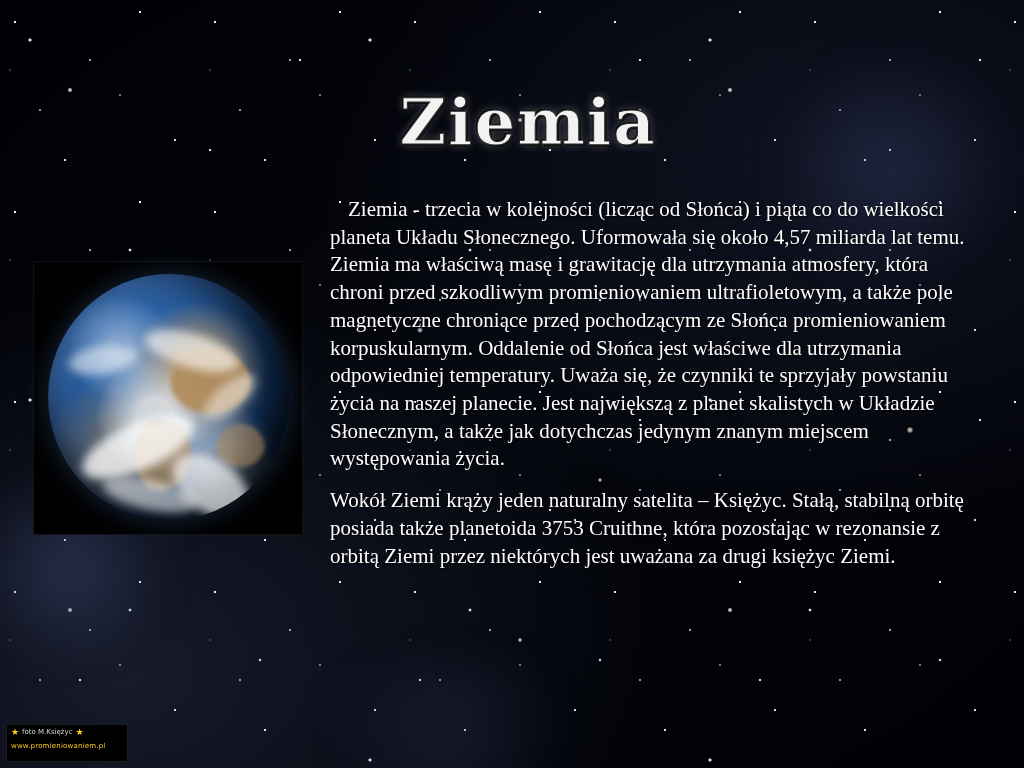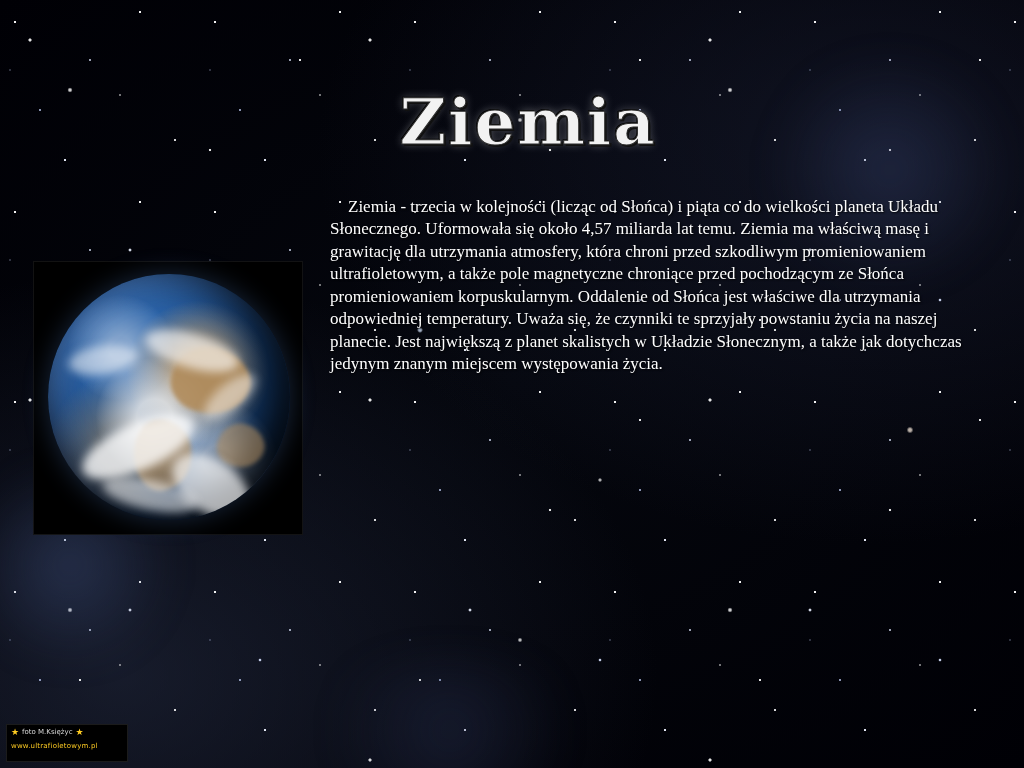--- a/index.html
+++ b/index.html
@@ -151,21 +151,21 @@
   .l2 { left: 86px;  top: 146px; width: 58px; height: 70px; transform: rotate(-12deg); opacity: .75; }
   .l3 { left: 170px; top: 150px; width: 46px; height: 44px; transform: rotate(26deg); opacity: .6; }
 
   
   #content {
     position: absolute;
     left: 330px;
     top: 196px;
     width: 648px;
     color: #ffffff;
-    font-size: 17px;
+    font-size: 21px;
     line-height: 1.32;
     text-shadow: 1px 1px 2px rgba(0,0,0,.95);
   }
   #content p {
     margin: 0 0 14px 0;
     text-align: left;
   }
   #content p.first { text-indent: 18px; }
 
   
@@ -225,24 +225,25 @@
       <div class="cloud c2"></div>
       <div class="cloud c3"></div>
       <div class="cloud c4"></div>
       <div class="cloud c5"></div>
       <div class="cloud c6"></div>
     </div>
   </div>
 
   <div id="content">
     <p class="first">Ziemia - trzecia w kolejności (licząc od Słońca) i piąta co do wielkości planeta Układu Słonecznego. Uformowała się około 4,57 miliarda lat temu. Ziemia ma właściwą masę i grawitację dla utrzymania atmosfery, która chroni przed szkodliwym promieniowaniem ultrafioletowym, a także pole magnetyczne chroniące przed pochodzącym ze Słońca promieniowaniem korpuskularnym. Oddalenie od Słońca jest właściwe dla utrzymania odpowiedniej temperatury. Uważa się, że czynniki te sprzyjały powstaniu życia na naszej planecie. Jest największą z planet skalistych w Układzie Słonecznym, a także jak dotychczas jedynym znanym miejscem występowania życia.</p>
+    <p>Wokół Ziemi krąży jeden naturalny satelita – Księżyc. Stałą, stabilną orbitę posiada także planetoida 3753 Cruithne, która pozostając w rezonansie z orbitą Ziemi przez niektórych jest uważana za drugi księżyc Ziemi.</p>
   </div>
 
   <div id="watermark">
     <div class="wm-top">
       <span class="star">★</span>
       <span>foto M.Księżyc</span>
       <span class="star">★</span>
     </div>
-    <div class="wm-url">www.ultrafioletowym.pl</div>
+    <div class="wm-url">www.promieniowaniem.pl</div>
   </div>
 
 </div>
 
 </body></html>

